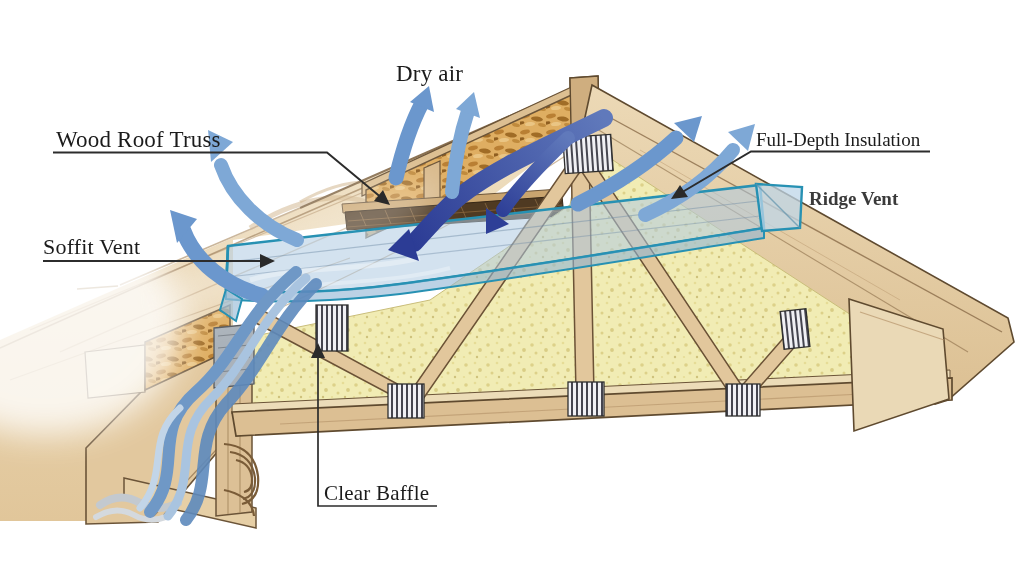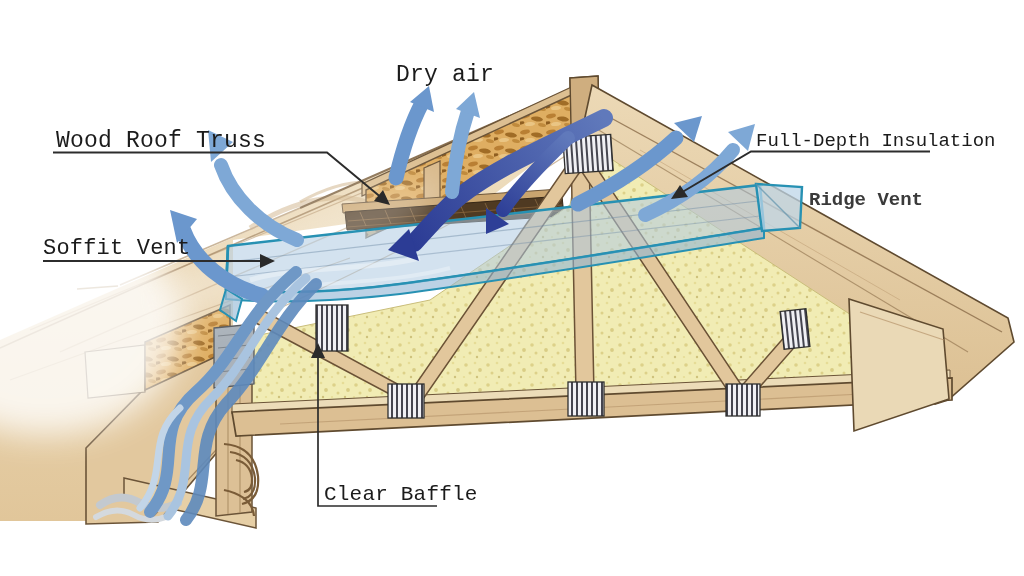--- a/index.html
+++ b/index.html
@@ -1,17 +1,17 @@
 <!DOCTYPE html>
 <html><head>
 <meta charset="utf-8">
 <style>
   html,body{margin:0;padding:0;background:#fff;}
   .stage{position:relative;width:1024px;height:576px;background:#ffffff;overflow:hidden;
-         font-family:Liberation Mono, monospace;}
+         font-family:Liberation Serif, serif;}
   svg{display:block}
   text{fill:#1b1b1b;}
   .lbl{font-size:22px;letter-spacing:.2px;}
   .lbl-small{font-size:19px;}
   .lbl-bold{font-size:19px;font-weight:700;fill:#3a3a3a;}
   .leader{stroke:#2c2c2c;stroke-width:2;fill:none;}
   .leader-thin{stroke:#2c2c2c;stroke-width:1.7;fill:none;}
   .outline{stroke:#5f4a2f;stroke-width:1.6;}
   .grain{stroke:#b5946a;stroke-width:1.2;fill:none;opacity:.65;}
 </style>

